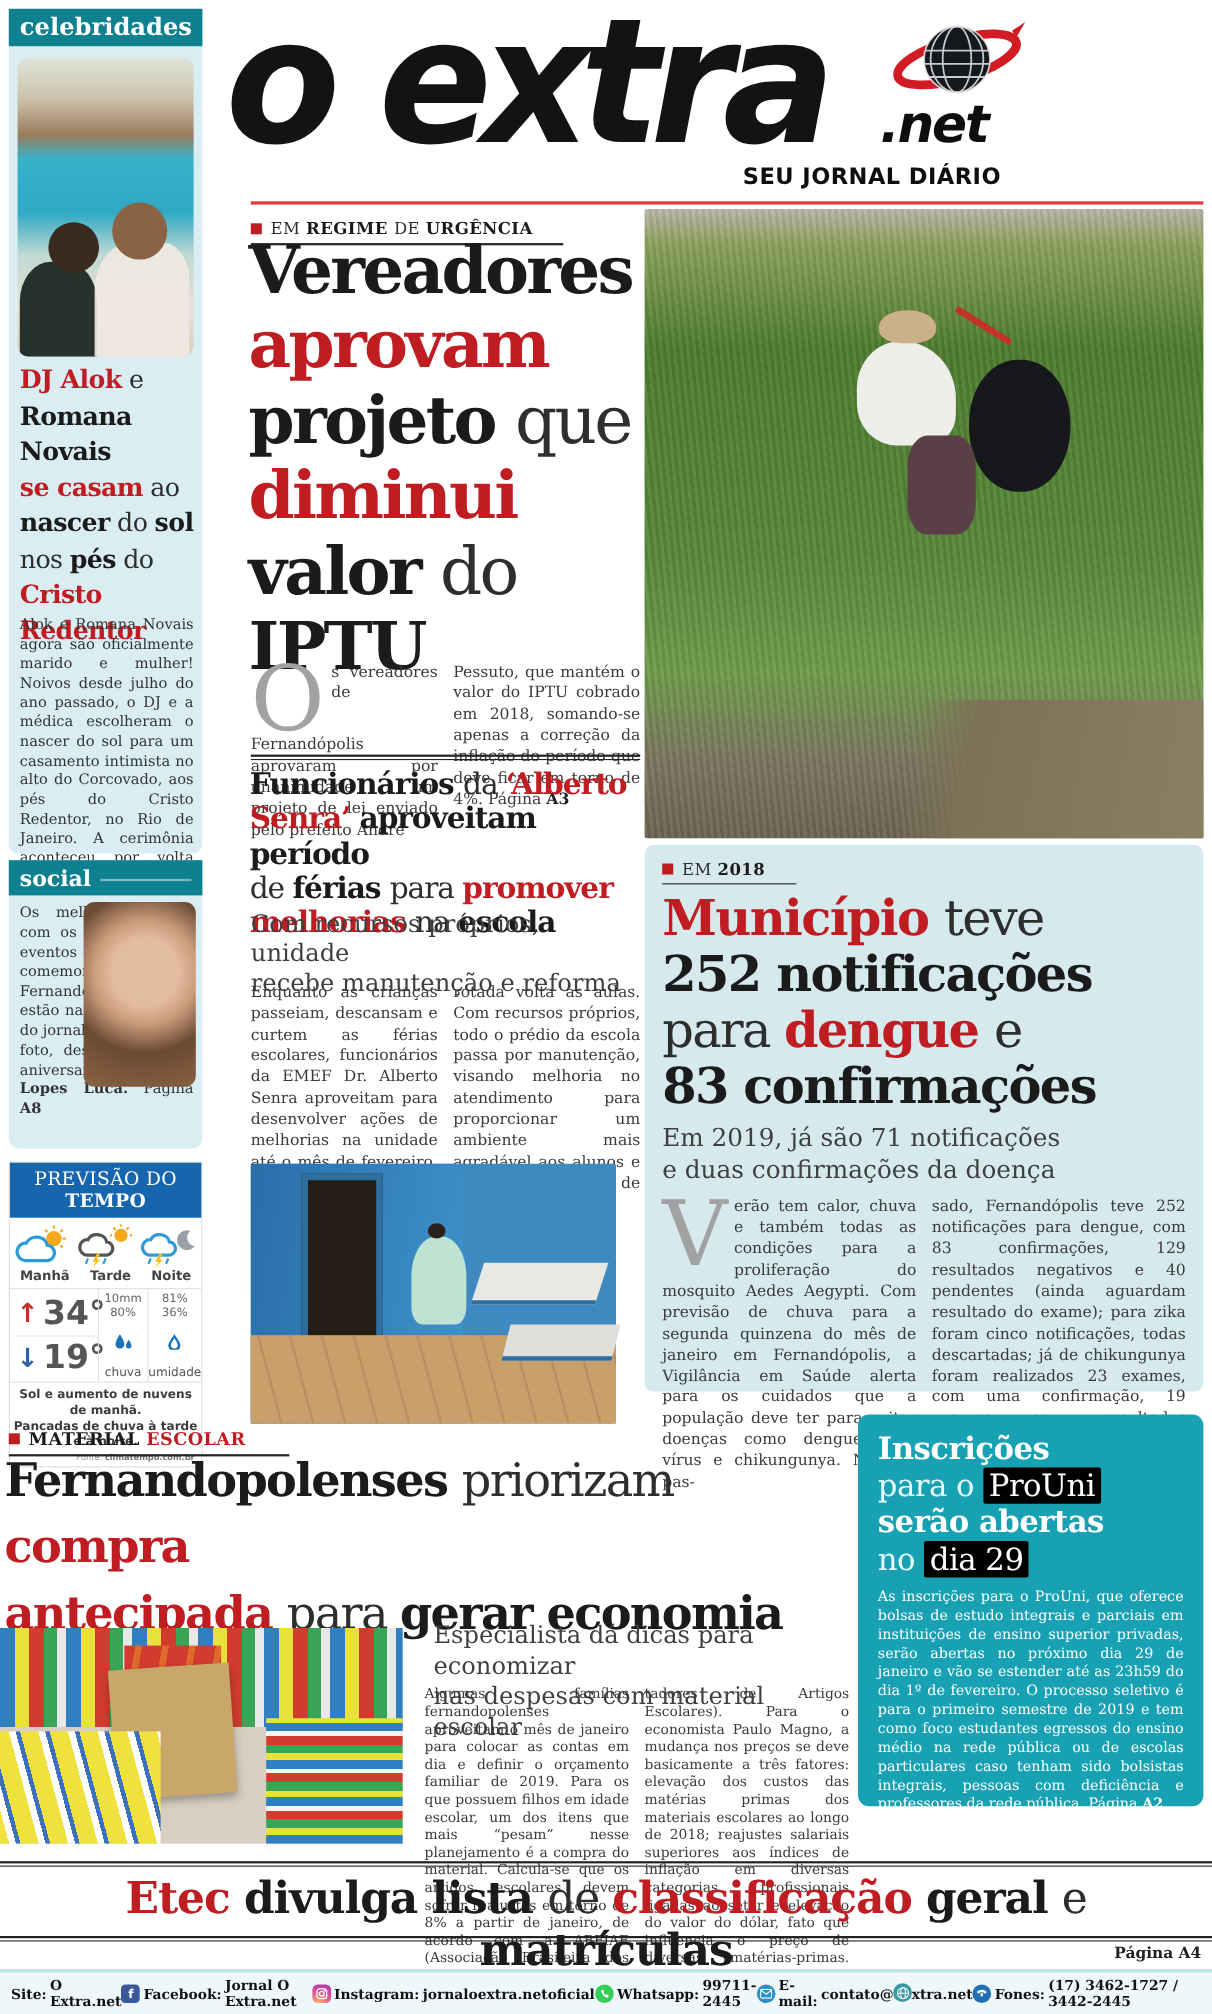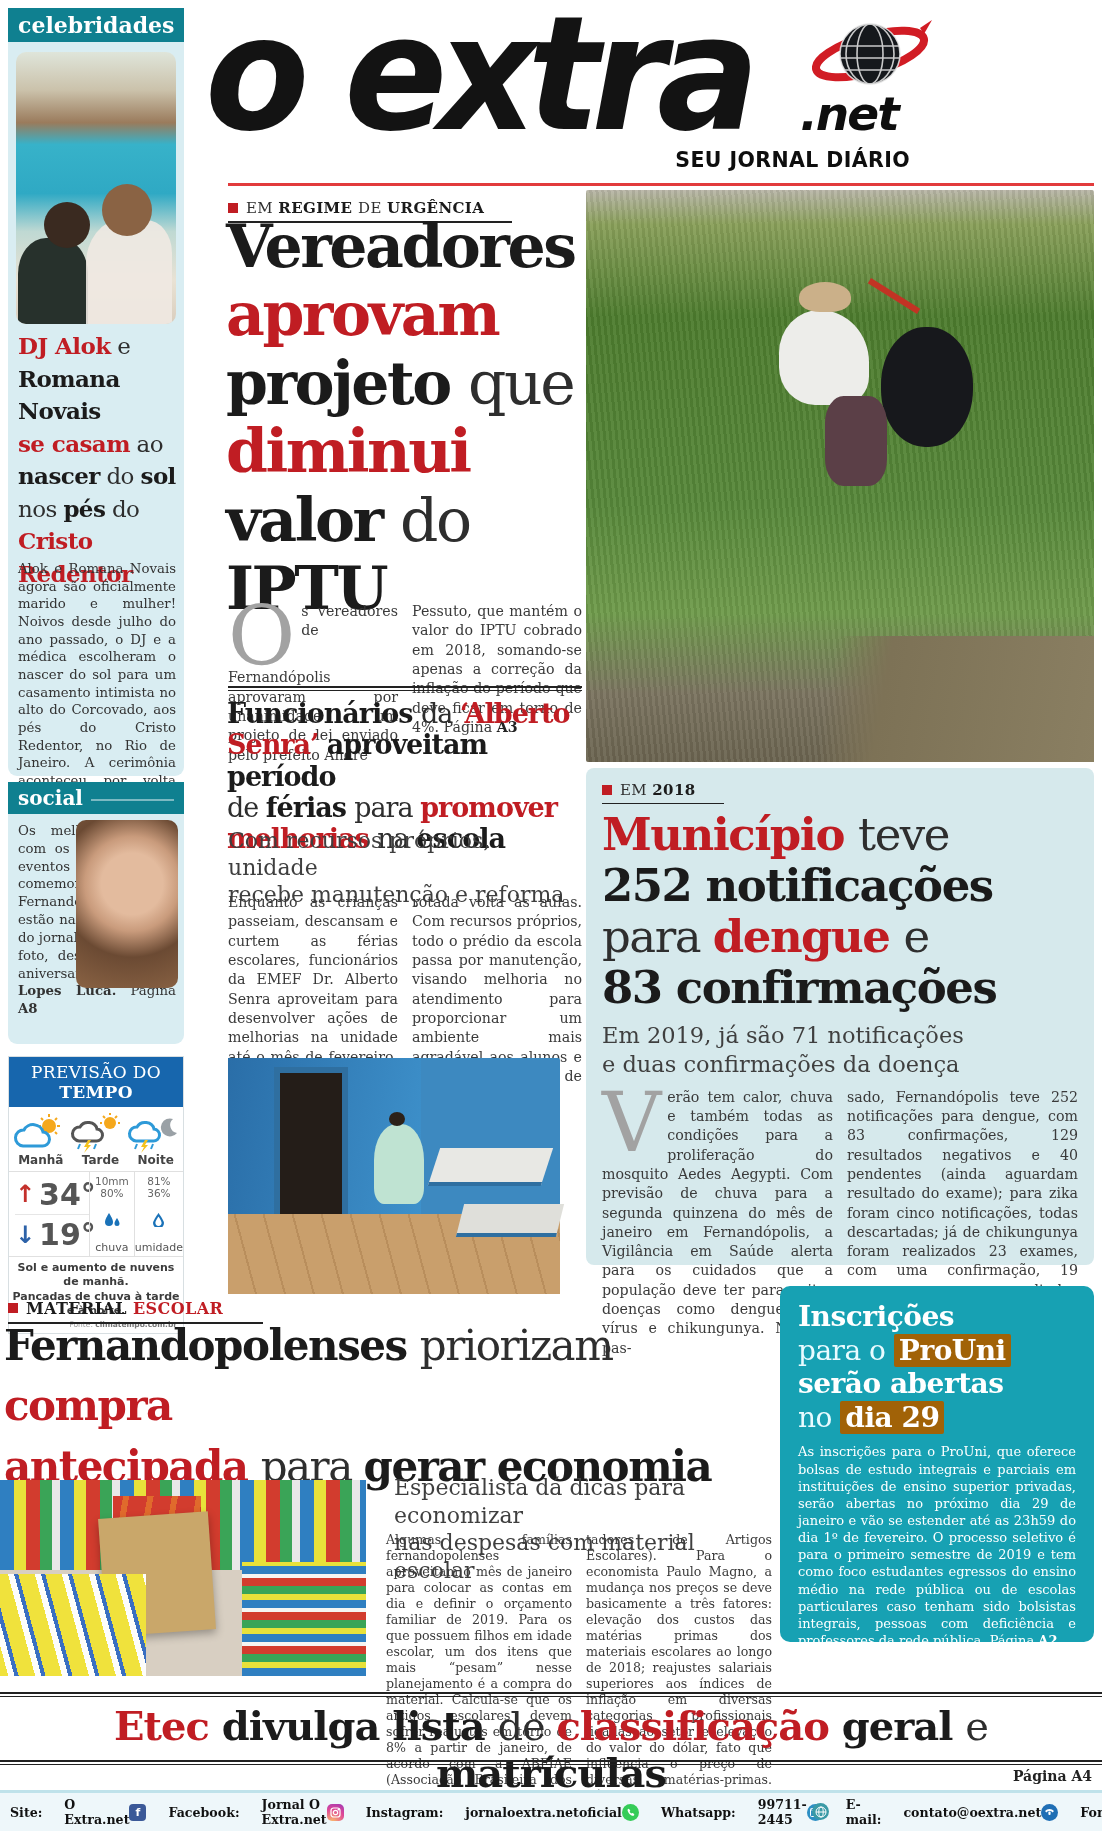--- a/index.html
+++ b/index.html
@@ -18,21 +18,21 @@
   #page{position:relative;width:1102px;height:1831px;background:#fff;margin:0 auto;overflow:hidden}
 
   
   .seg-k{color:var(--ink);font-weight:700}
   .seg-r{color:var(--red);font-weight:700}
   .seg-l{color:#2e2e2e;font-weight:400}
   .seg-b{font-weight:700}
   .seg-n{font-weight:400}
   .seg-w{color:#fff;font-weight:700}
   .seg-wl{color:#e8fbff;font-weight:400}
-  .seg-hl{color:#fff;font-weight:700;background:#a16207;padding:0 5px;border-radius:2px}
+  .seg-hl{color:#fff;font-weight:400;background:#000000;padding:0 5px;border-radius:2px}
   .seg-wn{font-weight:400}
   .seg-wb{font-weight:700}
 
   .pre{white-space:pre-line}
 
   
   .rail-panel{position:absolute;left:8px;width:176px;background:var(--panel);border-radius:0 0 9px 9px}
   .rail-bar{display:flex;align-items:center;background:var(--teal);color:#fff;font-weight:700;padding:4px 10px;gap:8px}
   .rail-bar .barline{flex:1;height:2px;background:rgba(255,255,255,.45);margin-top:4px}
   .photo{border-radius:10px;overflow:hidden;position:relative}
@@ -148,21 +148,21 @@
   .supplies-photo .books{position:absolute;right:0;bottom:0;width:34%;height:58%;
      background:repeating-linear-gradient(0deg,#2f7fc1 0 8px,#e8e13a 8px 14px,#3aa457 14px 22px,#d23c2e 22px 30px,#f5f5f2 30px 34px)}
 
   
   .etec-rule-top{position:absolute;left:0;top:1692px;width:1102px}
   .etec-headline{position:absolute;left:0;top:1702px;width:1102px;text-align:center;font-size:40px;letter-spacing:-1px}
   .etec-rule-bot{position:absolute;left:0;top:1760px;width:1102px}
   .etec-page{position:absolute;right:10px;top:1768px;font-size:14px;font-weight:700;color:#222}
 
   .footer{position:absolute;left:0;top:1790px;width:1102px;height:41px;background:#eef7fa;border-top:3px solid #bfe2ea;display:flex;align-items:center;justify-content:space-between;padding:0 10px}
-  .fitem{display:flex;align-items:center;gap:22px;font-size:12.6px;font-weight:700;color:#111;cursor:pointer}
+  .fitem{display:flex;align-items:center;gap:3px;font-size:12.6px;font-weight:700;color:#111;cursor:pointer}
   .ficon{width:17px;height:17px;border-radius:50%;display:inline-flex;align-items:center;justify-content:center;color:#fff;font-family:var(--sans);font-size:11px;font-weight:700;flex:none}
   .ficon.globe{background:#3a9aa6}
   .ficon.fb{background:#3b5998;border-radius:4px}
   .ficon.ig{background:radial-gradient(circle at 30% 110%,#fdc468,#df4996 60%,#9b36b7);border-radius:5px}
   .ficon.wa{background:#35cc58}
   .ficon.em{background:#2d8fc4}
   .ficon.ph{background:#1f6fb5}
 
   .page-ref{font-weight:700;color:#222}
   .prouni .page-ref{color:#fff}

